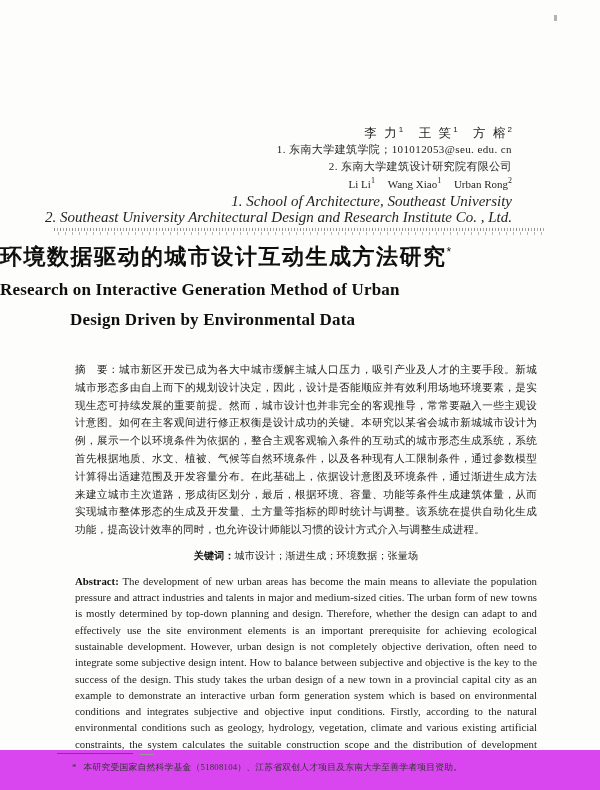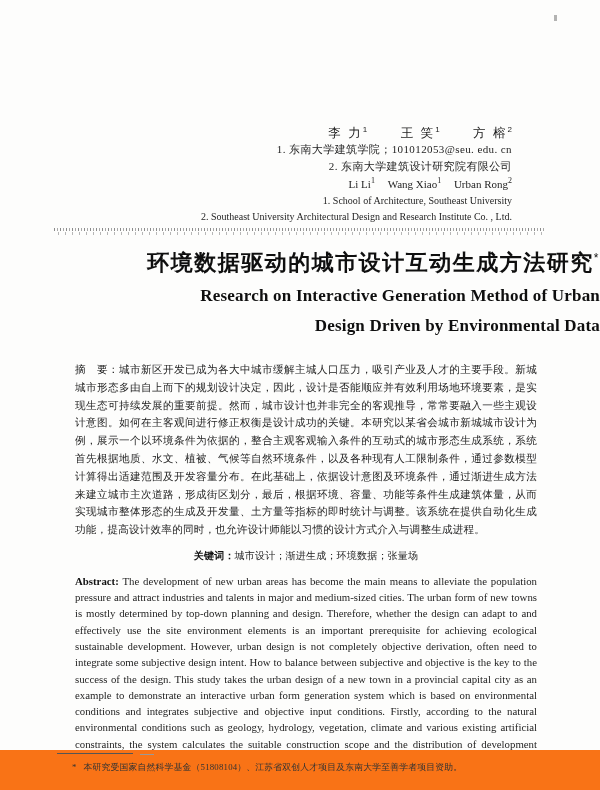--- a/index.html
+++ b/index.html
@@ -6,56 +6,56 @@
   .page{
     position:relative;width:600px;height:790px;margin:0 auto;
     background:#fdfdfc;overflow:hidden;
     font-family:"Liberation Serif", serif;color:#222;
   }
   
   .speck{position:absolute;left:554px;top:15px;width:3px;height:6px;background:#9a9a9a;opacity:.75;}
   
   .byline{position:absolute;top:122px;right:88px;text-align:right;line-height:16.2px;white-space:nowrap;}
   .authors-cn{font-family:"Liberation Sans",sans-serif;font-size:12.5px;letter-spacing:2px;color:#1c1c1c;}
-  .authors-cn .author{margin-left:28px;}
+  .authors-cn .author{margin-left:10px;}
   .authors-cn .author:first-child{margin-left:0;}
   .byline sup{font-size:8px;letter-spacing:0;}
   .affil-cn{font-size:11px;letter-spacing:.4px;color:#242424;}
   .authors-en{font-size:11px;color:#1e1e1e;}
   .authors-en .author{margin-left:10px;}
   .authors-en .author:first-child{margin-left:6px;}
-  .affil-en{font-size:10px;color:#242424;}
+  .affil-en{font-size:15px;color:#242424;font-style:italic;}
   
   .noise-band{
     position:absolute;left:54px;top:228px;width:492px;height:7px;opacity:.85;
     background:
       repeating-linear-gradient(90deg,#777 0 1px,transparent 1px 3px,#999 3px 4px,transparent 4px 6px),
       repeating-linear-gradient(90deg,transparent 0 2px,#aaa 2px 3px,transparent 3px 7px);
     background-size:100% 3px,100% 3px;
     background-position:0 0,2px 4px;background-repeat:no-repeat;
   }
   
-  .title-block{position:absolute;left:0;top:245px;width:600px;text-align:right;}
+  .title-block{position:absolute;left:0;top:239px;width:600px;text-align:left;}
   .title-cn{
     font-family:"Liberation Sans",sans-serif;font-weight:bold;font-size:22px;
     letter-spacing:1.5px;color:#0f0f0f;line-height:26px;
   }
   .title-cn sup{font-size:12px;font-weight:normal;}
   .title-en{font-weight:bold;font-size:17px;line-height:30px;color:#0f0f0f;margin-top:5px;letter-spacing:.2px;}
   .title-en .l2{margin-left:70px;}
   
   .column{position:absolute;left:75px;top:361px;width:462px;height:392px;overflow:hidden;}
   .abs-cn{margin:0;font-size:10.6px;line-height:17.8px;text-align:justify;color:#242424;letter-spacing:.2px;}
   .abs-cn .lbl{font-weight:normal;color:#111;}
   .kw{margin:8px;font-size:10px;line-height:17.8px;color:#242424;letter-spacing:.2px;text-align:center;}
   .kw .lbl{font-weight:bold;color:#111;}
   .abs-en{margin:2px 0 0 0;font-size:10.8px;line-height:16.3px;text-align:justify;color:#242424;}
   .abs-en .lbl{font-weight:bold;color:#111;}
   
-  .footnote{position:absolute;left:0;top:750px;width:600px;height:40px;background:#f97316;}
+  .footnote{position:absolute;left:0;top:750px;width:600px;height:40px;background:#d946ef;}
   .fn-rule{position:absolute;left:57px;top:3px;width:76px;border-top:1.5px solid #555;}
   .fn-rule2{position:absolute;left:140px;top:4px;width:14px;border-top:1px solid #999;}
   .fn-text{position:absolute;left:72px;top:12px;width:480px;font-size:8.8px;color:#333;letter-spacing:.2px;}
   .fn-text .mark{margin-right:7px;}
 </style>
 </head>
 <body>
 
 <div class="page">
 

